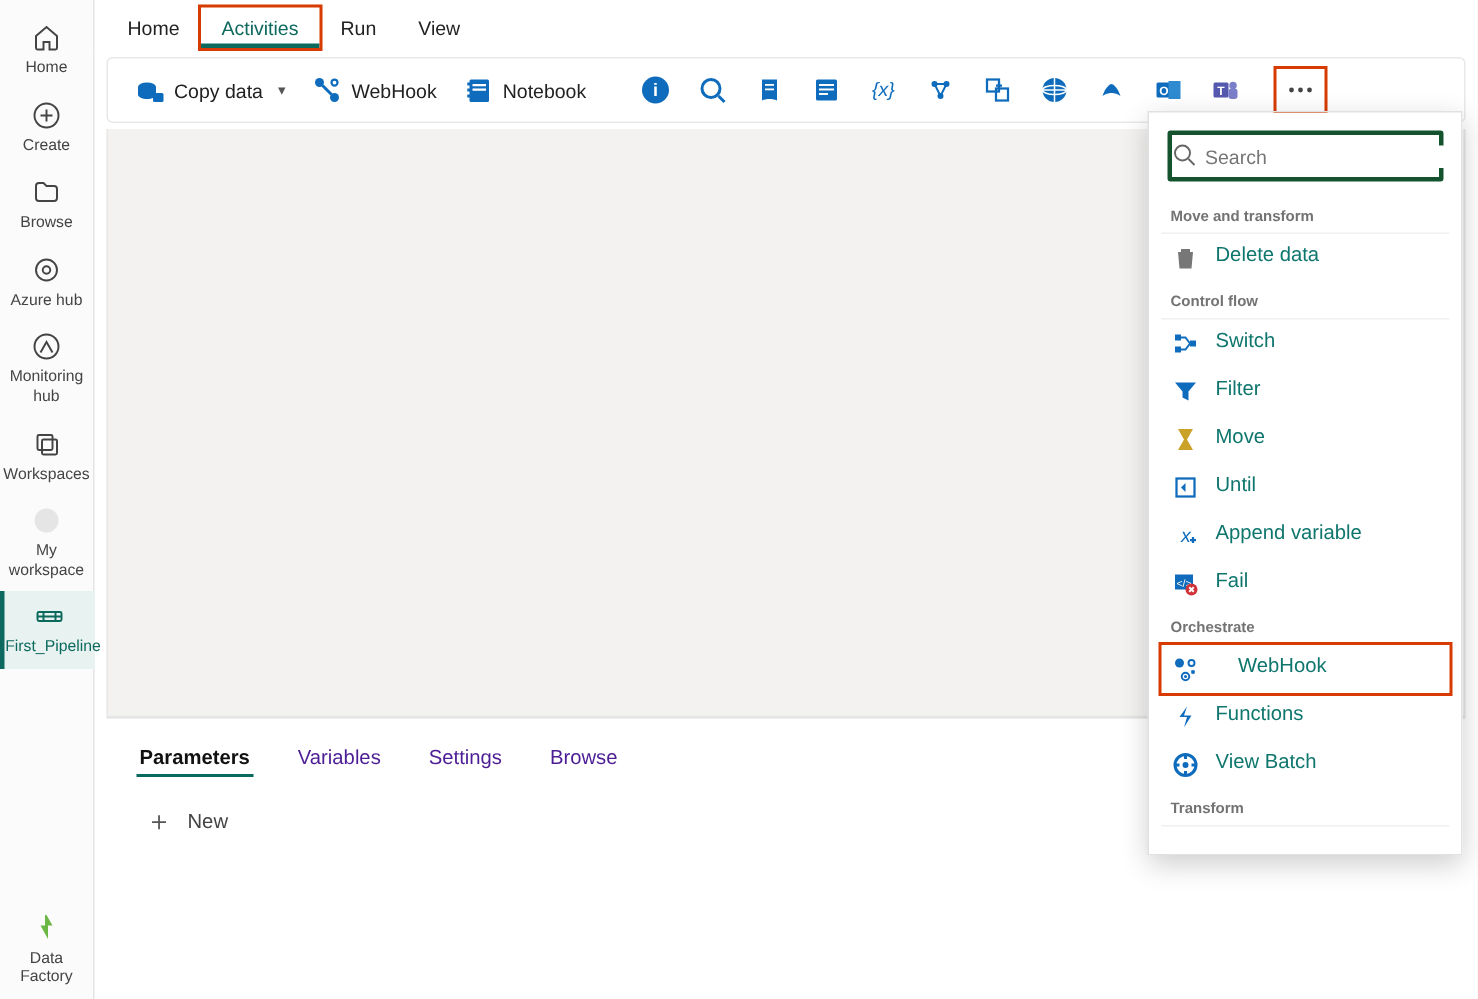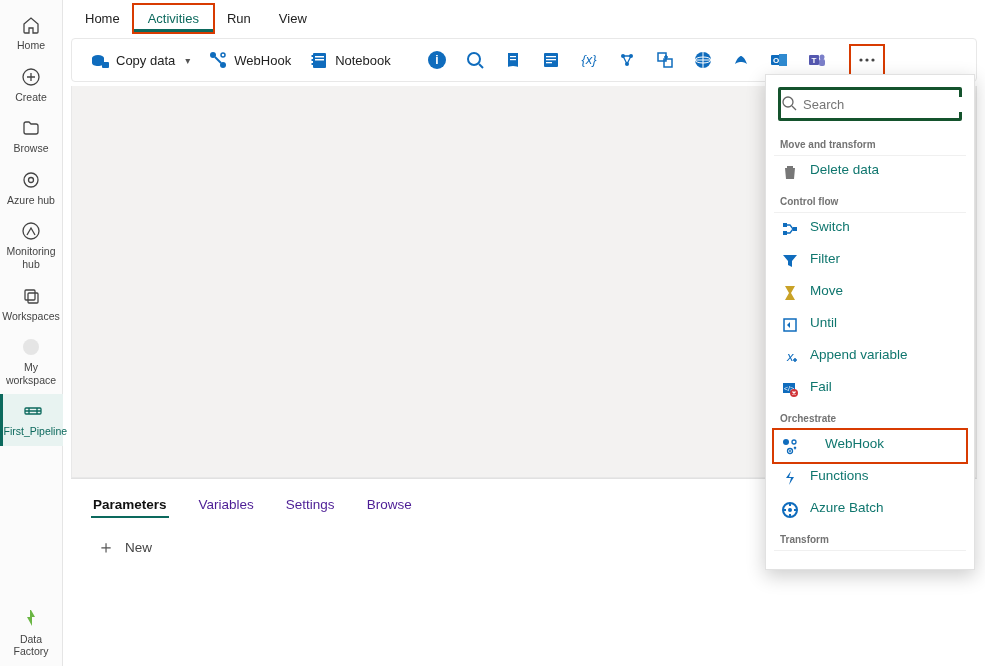--- a/index.html
+++ b/index.html
@@ -378,18 +378,18 @@
         <span>Functions</span>
       </div>
     <div class="fly-item">
         <span class="fi">
           <svg width="18" height="18" viewBox="0 0 18 18">
             <circle cx="9" cy="9" r="7" fill="none" stroke="#0f6cbd" stroke-width="2"></circle>
             <circle cx="9" cy="9" r="2" fill="#0f6cbd"></circle>
             <path d="M9 2v3M9 13v3M2 9h3M13 9h3" stroke="#0f6cbd" stroke-width="2"></path>
           </svg>
         </span>
-        <span>Azure Batch</span>
+        <span>View Batch</span>
       </div>
 
     <div class="group-heading">Transform</div>
   </div>
 </div>
 
 </body></html>

